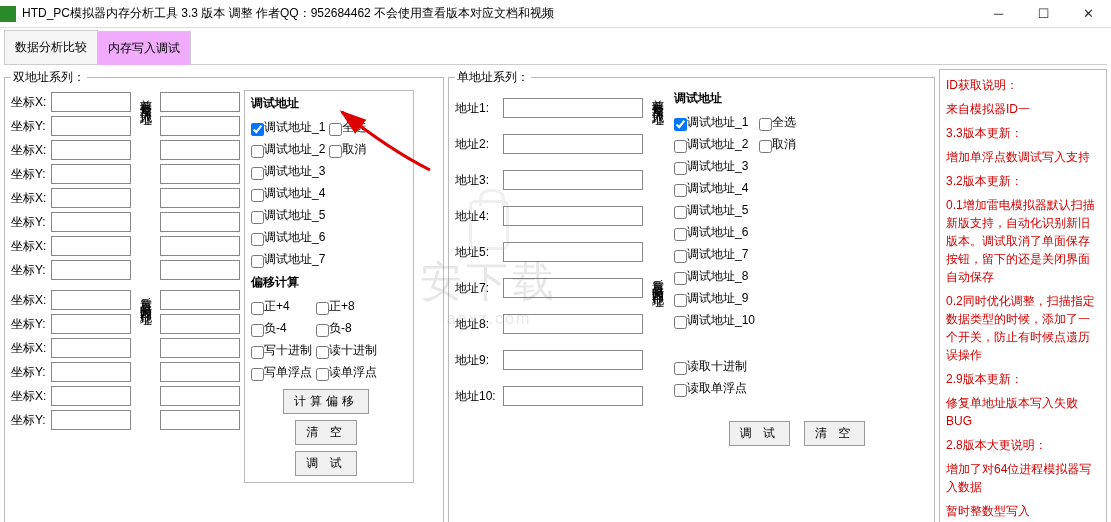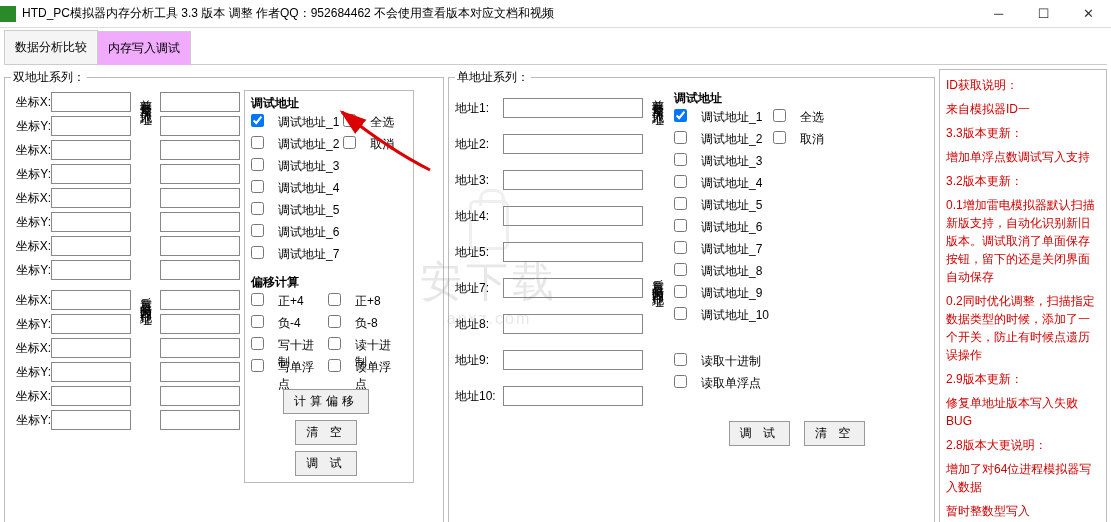--- a/index.html
+++ b/index.html
@@ -17,31 +17,31 @@
 
 .workarea { display: flex; padding: 4px; height: 468px; }
 
 fieldset { border: 1px solid #bbb; padding: 4px 12px 6px 6px; margin: 0; }
 fieldset > legend { font-size: 12px; padding: 0 2px; }
 
 .panel-dual { width: 440px; display: flex; flex-direction: column; gap: 2px; }
 .panel-single { width: 480px; display: flex; flex-direction: column; gap: 2px; margin-left: 4px; }
 
 .row { display: flex; align-items: center; height: 24px; }
-.lbl { width: 40px; text-align: right; }
+.lbl { width: 40px; text-align: left; }
 .lbl2 { width: 48px; text-align: left; }
 .inp { border: 1px solid #888; height: 20px; width: 80px; padding: 0 2px; background: #fff; }
 .inpw { width: 140px; }
 
 .vertlabel { writing-mode: vertical-rl; text-orientation: upright; font-size: 12px; letter-spacing: 2px; padding: 0 2px; }
 
 .cols { display: flex; gap: 4px; }
 .col { display: flex; flex-direction: column; gap: 0px; }
 
-.chk { display: flex; align-items: flex-start; gap: 14px; height: 22px; }
+.chk { display: flex; align-items: flex-end; gap: 0; height: 22px; }
 .chk input { width: 13px; height: 13px; }
 .group-title { font-weight: bold; margin-bottom: 2px; }
 
 .btn { border: 1px solid #999; background: #f0f0f0; height: 25px; padding: 0 14px; cursor: pointer; font-size: 12px; letter-spacing: 6px; }
 .btn-sm { letter-spacing: 4px; padding: 0 10px; }
 
 .info-panel { flex: 1; border: 1px solid #bbb; margin-left: 4px; padding: 6px; color: #d00000; font-size: 12px; line-height: 1.5; overflow: hidden; }
 .info-panel p { margin-bottom: 6px; }
 
 .watermark { position: absolute; left: 420px; top: 200px; opacity: 0.15; pointer-events: none; display: flex; flex-direction: column; align-items: center; color: #666; }

